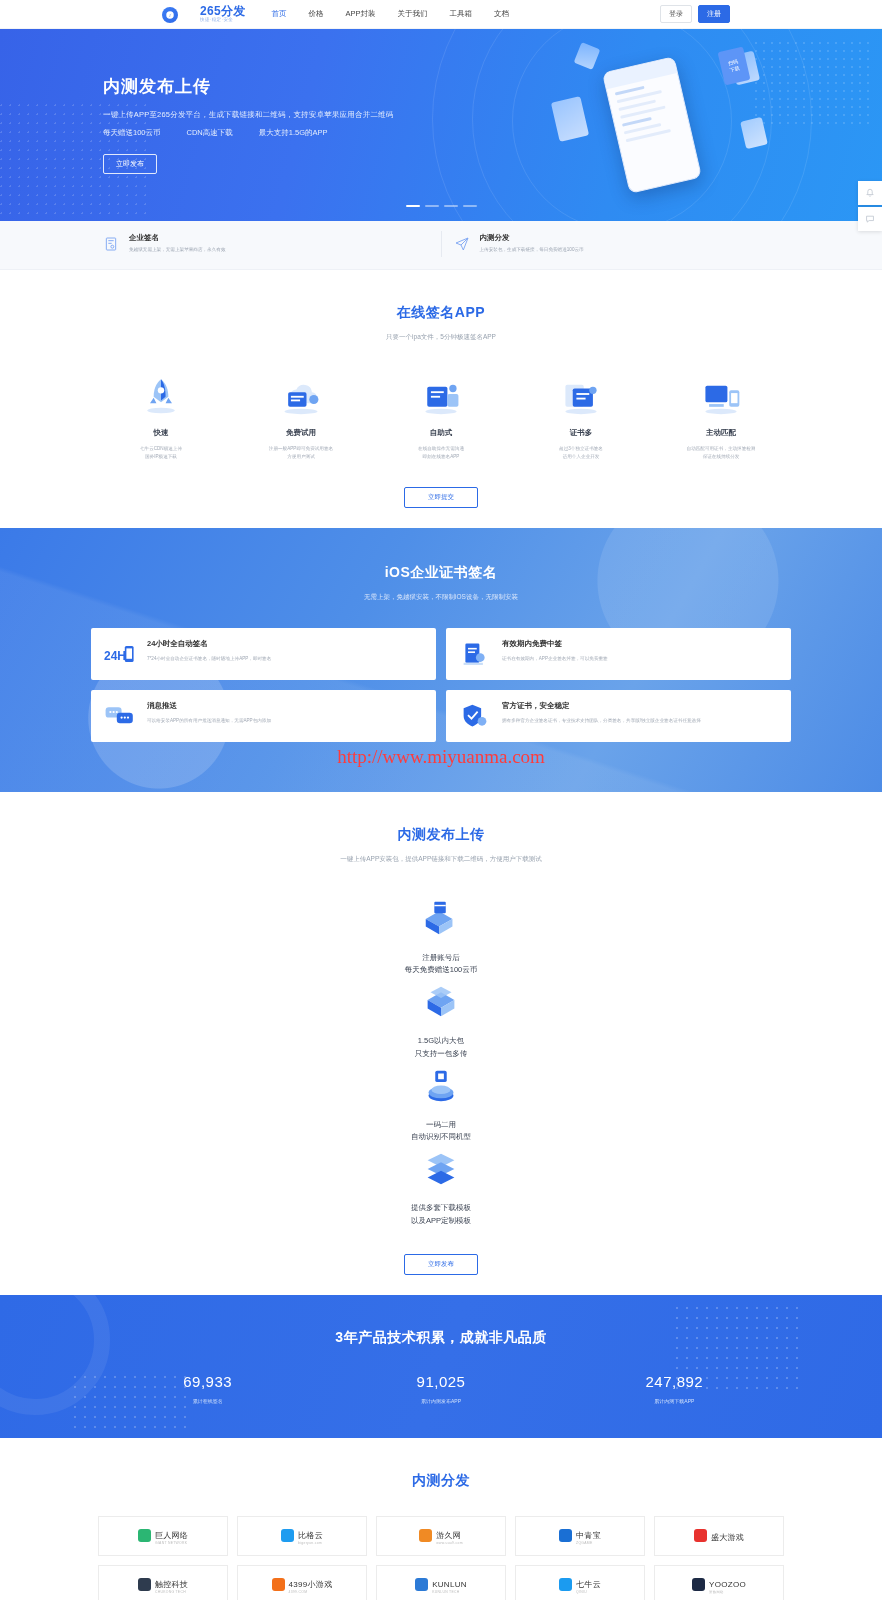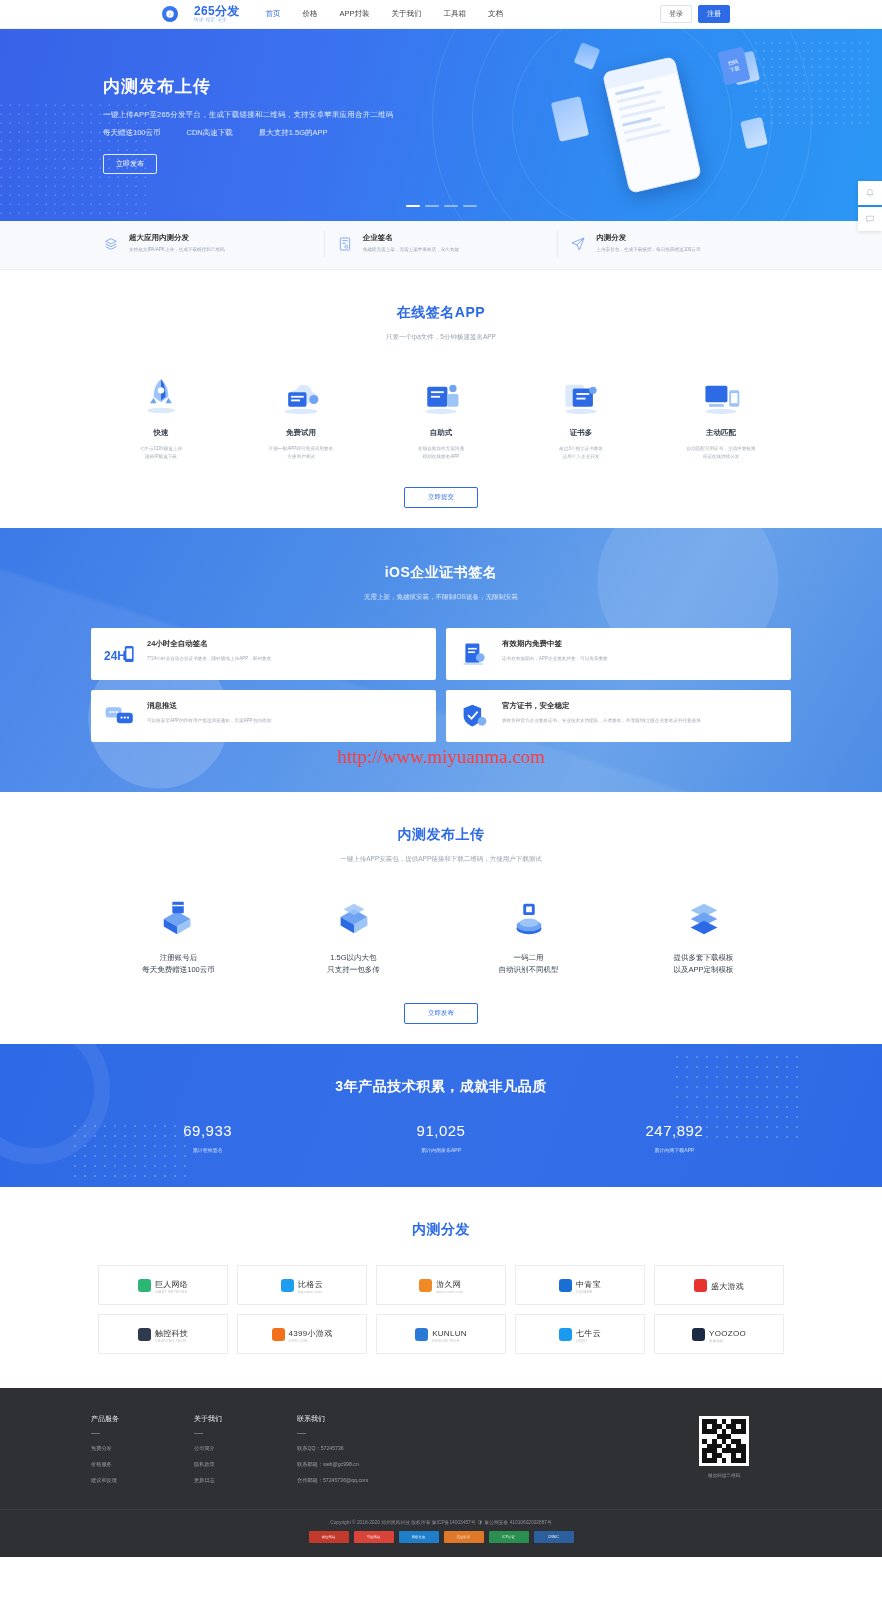--- a/index.html
+++ b/index.html
@@ -13,21 +13,21 @@
   }
   .wrap { width: 882px; position: relative; overflow: hidden; }
   .container { width: 700px; margin: 0 auto; position: relative; }
 
   
   .header {
     height: 29px; background: #fff; display: flex; align-items: center;
     padding: 0 32px; position: relative; z-index: 40;
     border-bottom: 1px solid #f3f4f6;
   }
-  .logo { display: flex; align-items: center; gap: 16px; margin-left: 130px; }
+  .logo { display: flex; align-items: flex-end; gap: 22px; margin-left: 130px; }
   .logo-mark {
     width: 16px; height: 16px; border-radius: 50%;
     background: linear-gradient(135deg,#3d7ef5,#2f6ae8);
     display: flex; align-items: center; justify-content: center;
     color: #fff; font-size: 9px; font-weight: bold;
   }
   .logo-text { line-height: 1; }
   .logo-name { font-size: 12px; font-weight: bold; color: #2c6ae6; letter-spacing: .3px; }
   .logo-sub { font-size: 4.5px; color: #8fb0e8; letter-spacing: .4px; margin-top: 1px; }
   .nav { display: flex; align-items: center; gap: 22px; margin-left: 26px; }
@@ -153,21 +153,21 @@
   }
   .card-ico { width: 34px; flex: 0 0 34px; height: 30px; display:flex; align-items:center; justify-content:center; }
   .card-t { font-size: 7.5px; color: #333; font-weight: bold; }
   .card-d { font-size: 4.6px; color: #a0a8b4; margin-top: 6px; line-height: 1.6; }
   .watermark {
     position: absolute; left: 0; right: 0; top: 218px; text-align: center;
     font-size: 19px; color: #ff3b3b; font-family: "Liberation Serif", serif; z-index: 5;
   }
 
   
-  .four { display: flex; margin-top: 30px; }
+  .four { display: flex; margin-top: 30px; flex-direction: column; }
   .four-item { flex: 1; text-align: center; padding: 0 10px; }
   .four-art { height: 44px; display:flex; align-items:flex-end; justify-content:center; }
   .four-t { font-size: 7.5px; color: #3b4352; margin-top: 14px; line-height: 1.7; }
 
   
   .stats {
     position: relative; overflow: hidden; padding: 34px 0 34px;
     background: linear-gradient(110deg,#2f6ae6 0%, #356fe8 50%, #2f6ae6 100%);
   }
   .stats-dots { position:absolute; right: 80px; top: 8px; width: 130px; height: 90px;
@@ -300,33 +300,20 @@
         <i></i>
       </div>
     </div>
   </div>
 
   <div class="featurebar">
     <div class="container" id="featurebar">
         <div class="fb-item">
           <div class="fb-ico">
             <svg width="16" height="16" viewBox="0 0 24 24" fill="none" stroke="#7ea6f2" stroke-width="1.4">
-              <path d="M12 4l8 4-8 4-8-4 8-4z"></path>
-              <path d="M4 12l8 4 8-4"></path>
-              <path d="M4 16l8 4 8-4"></path>
-            </svg>
-          </div>
-          <div>
-            <div class="fb-t">超大应用内测分发</div>
-            <div class="fb-d">支持超大IPA/APK上传，生成下载链接和二维码</div>
-          </div>
-        </div>
-        <div class="fb-item">
-          <div class="fb-ico">
-            <svg width="16" height="16" viewBox="0 0 24 24" fill="none" stroke="#7ea6f2" stroke-width="1.4">
               <rect x="5" y="3" width="14" height="18" rx="1"></rect>
               <path d="M8 7h8M8 11h5"></path>
               <circle cx="14" cy="16" r="2.2"></circle>
             </svg>
           </div>
           <div>
             <div class="fb-t">企业签名</div>
             <div class="fb-d">免越狱无需上架，无需上架苹果商店，永久有效</div>
           </div>
         </div>

